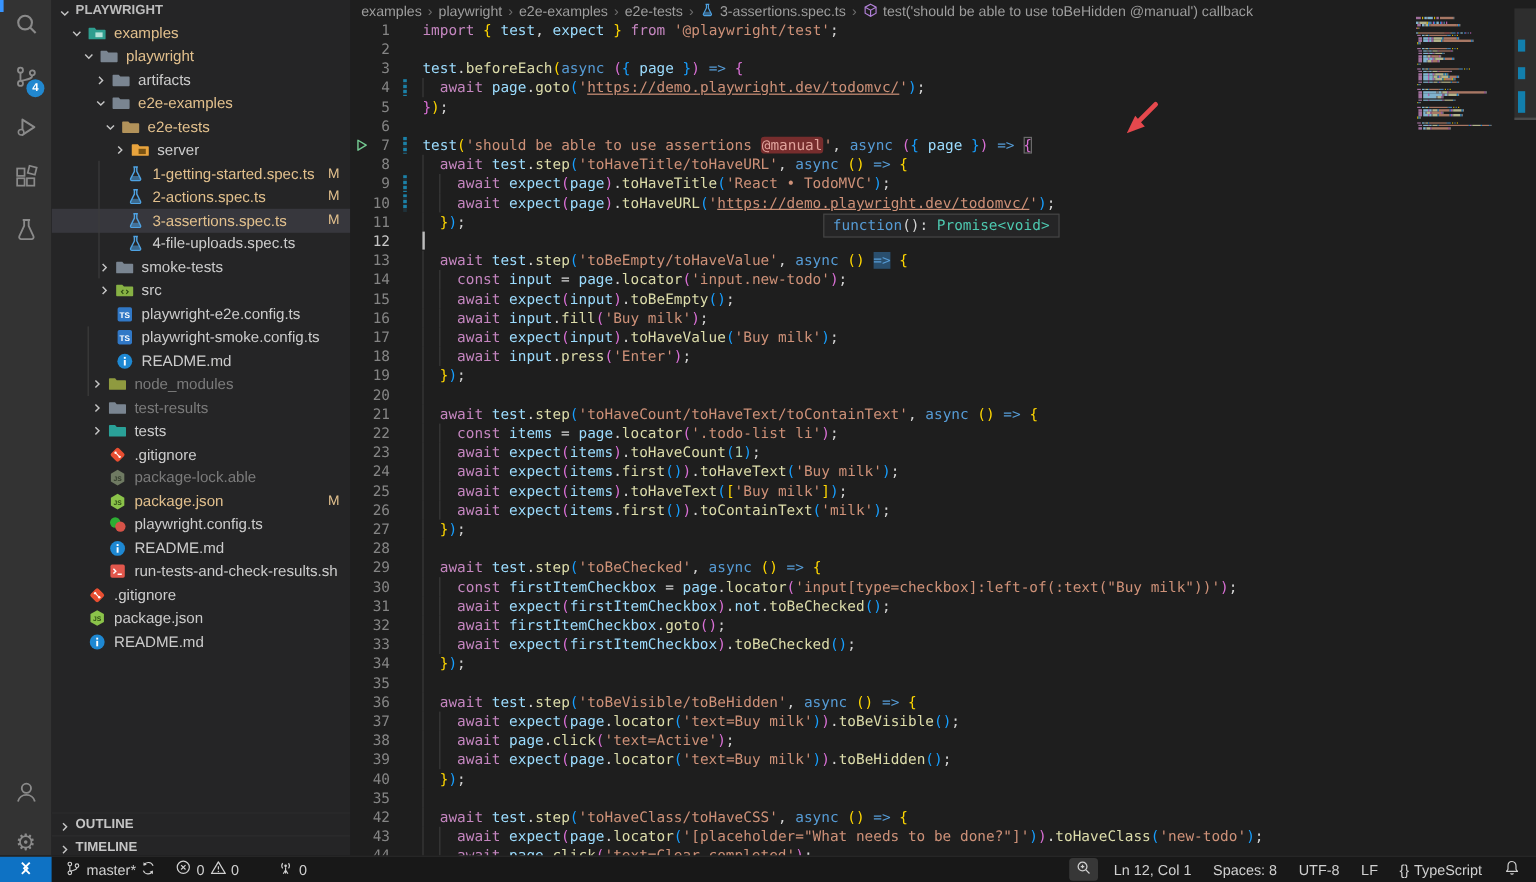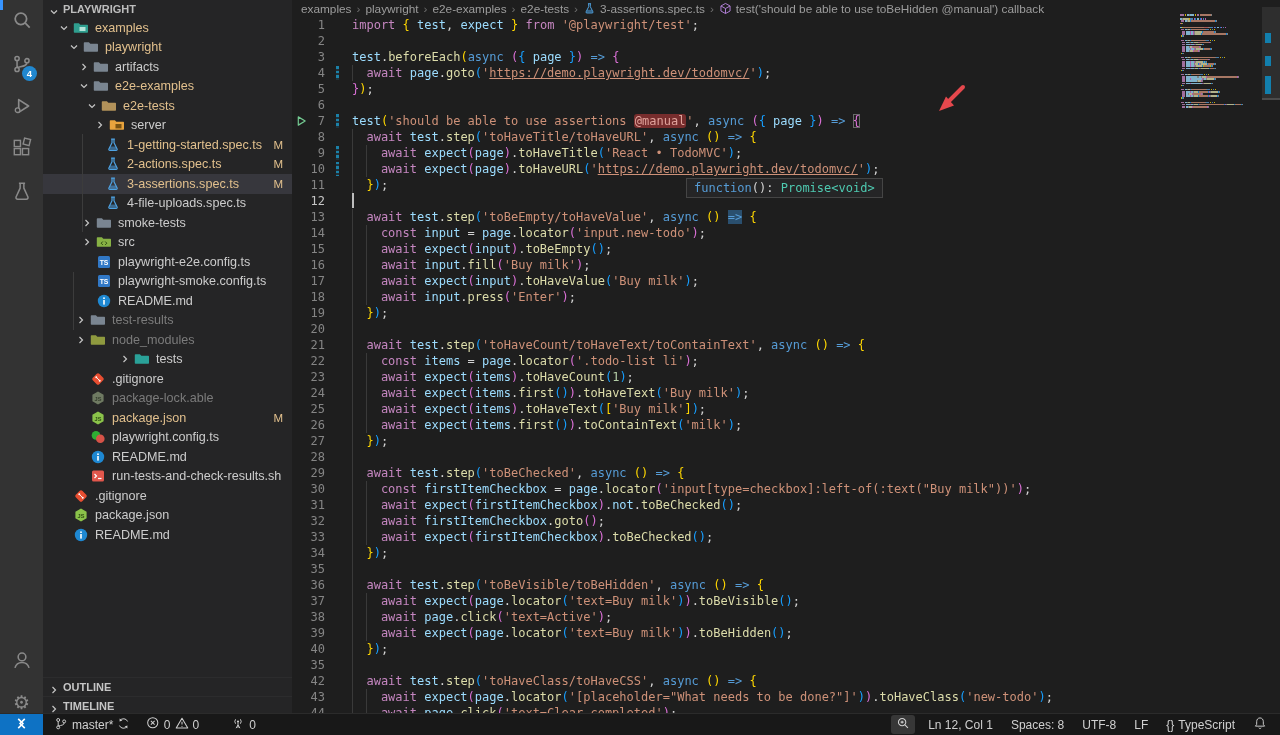--- a/index.html
+++ b/index.html
@@ -323,39 +323,39 @@
           <span class="lbl ">README.md</span>
         </div>
         <div class="tr" style="padding-left: 33px;">
           <span class="chev">
             <svg width="10" height="10" viewBox="0 0 10 10">
               <polyline points="3.5,2 6.5,5 3.5,8" fill="none" stroke="#c5c5c5" stroke-width="1.2"></polyline>
             </svg>
           </span>
           <span class="ficon">
             <svg width="16" height="16" viewBox="0 0 16 16">
+              <path d="M1.5 3.2 h4.4 l1.4 1.6 h7 a.7.7 0 0 1 .7.7 v6.6 a.7.7 0 0 1 -.7.7 H1.5 a.7.7 0 0 1 -.7 -.7 V3.9 a.7.7 0 0 1 .7 -.7 z" fill="#8f9a3f"></path>
+            </svg>
+          </span>
+          <span class="lbl dim">node_modules</span>
+        </div>
+        <div class="tr" style="padding-left: 33px;">
+          <span class="chev">
+            <svg width="10" height="10" viewBox="0 0 10 10">
+              <polyline points="3.5,2 6.5,5 3.5,8" fill="none" stroke="#c5c5c5" stroke-width="1.2"></polyline>
+            </svg>
+          </span>
+          <span class="ficon">
+            <svg width="16" height="16" viewBox="0 0 16 16">
               <path d="M1.5 3.2 h4.4 l1.4 1.6 h7 a.7.7 0 0 1 .7.7 v6.6 a.7.7 0 0 1 -.7.7 H1.5 a.7.7 0 0 1 -.7 -.7 V3.9 a.7.7 0 0 1 .7 -.7 z" fill="#7a8591"></path>
             </svg>
           </span>
           <span class="lbl dim">test-results</span>
         </div>
         <div class="tr" style="padding-left: 33px;">
-          <span class="chev">
-            <svg width="10" height="10" viewBox="0 0 10 10">
-              <polyline points="3.5,2 6.5,5 3.5,8" fill="none" stroke="#c5c5c5" stroke-width="1.2"></polyline>
-            </svg>
-          </span>
-          <span class="ficon">
-            <svg width="16" height="16" viewBox="0 0 16 16">
-              <path d="M1.5 3.2 h4.4 l1.4 1.6 h7 a.7.7 0 0 1 .7.7 v6.6 a.7.7 0 0 1 -.7.7 H1.5 a.7.7 0 0 1 -.7 -.7 V3.9 a.7.7 0 0 1 .7 -.7 z" fill="#8f9a3f"></path>
-            </svg>
-          </span>
-          <span class="lbl dim">node_modules</span>
-        </div>
-        <div class="tr" style="padding-left: 33px; margin-left: 44px;">
           <span class="chev">
             <svg width="10" height="10" viewBox="0 0 10 10">
               <polyline points="3.5,2 6.5,5 3.5,8" fill="none" stroke="#c5c5c5" stroke-width="1.2"></polyline>
             </svg>
           </span>
           <span class="ficon">
             <svg width="16" height="16" viewBox="0 0 16 16">
               <path d="M1.5 3.2 h4.4 l1.4 1.6 h7 a.7.7 0 0 1 .7.7 v6.6 a.7.7 0 0 1 -.7.7 H1.5 a.7.7 0 0 1 -.7 -.7 V3.9 a.7.7 0 0 1 .7 -.7 z" fill="#2aa198"></path>
             </svg>
           </span>

